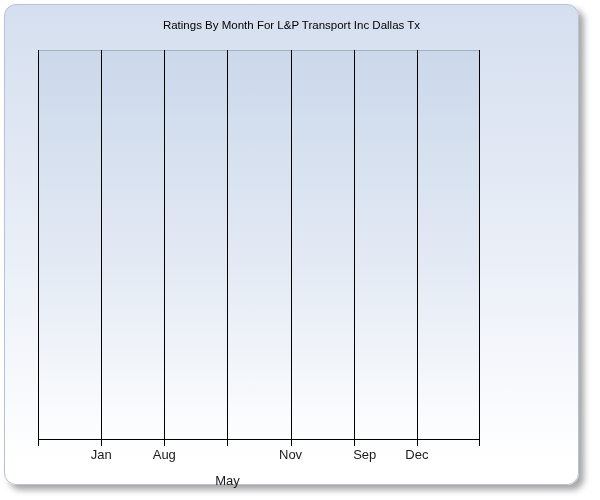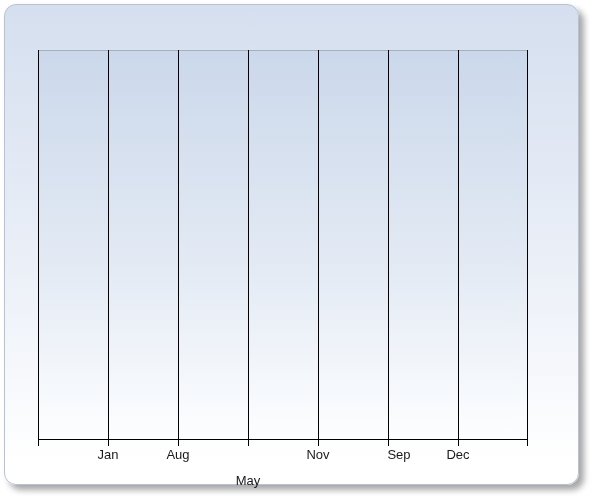--- a/index.html
+++ b/index.html
@@ -36,21 +36,21 @@
     font-size: 11.5px;
     line-height: 14px;
     color: var(--title-text, #000000);
     white-space: nowrap;
   }
 
   .plot-area {
     position: absolute;
     left: 33px;
     top: 45px;
-    width: 490px;
+    width: 442px;
     height: 390px;
     box-sizing: border-box;
     border-top: 1px solid var(--plot-top-border, #a6b0bd);
     background: linear-gradient(180deg,
       var(--plot-bg-top, #cbd8eb) 0%,
       #e3eaf4 55%,
       var(--plot-bg-bottom, #fdfeff) 100%);
   }
 
   .gridlines {
@@ -93,20 +93,21 @@
     font-size: 13px;
     line-height: 15px;
     color: var(--label-text, #1a1a1a);
     white-space: nowrap;
   }
 </style>
 </head>
 <body>
 
 <div class="chart-panel">
+  <div class="chart-title">Ratings By Month For L&amp;P Transport Inc Dallas Tx</div>
 
   <div class="plot-area">
     <div class="gridlines">
         <div class="gridline" style="left: 0%;"></div>
         <div class="gridline" style="left: 14.2857%;"></div>
         <div class="gridline" style="left: 28.5714%;"></div>
         <div class="gridline" style="left: 42.8571%;"></div>
         <div class="gridline" style="left: 57.1429%;"></div>
         <div class="gridline" style="left: 71.4286%;"></div>
         <div class="gridline" style="left: 85.7143%;"></div>

